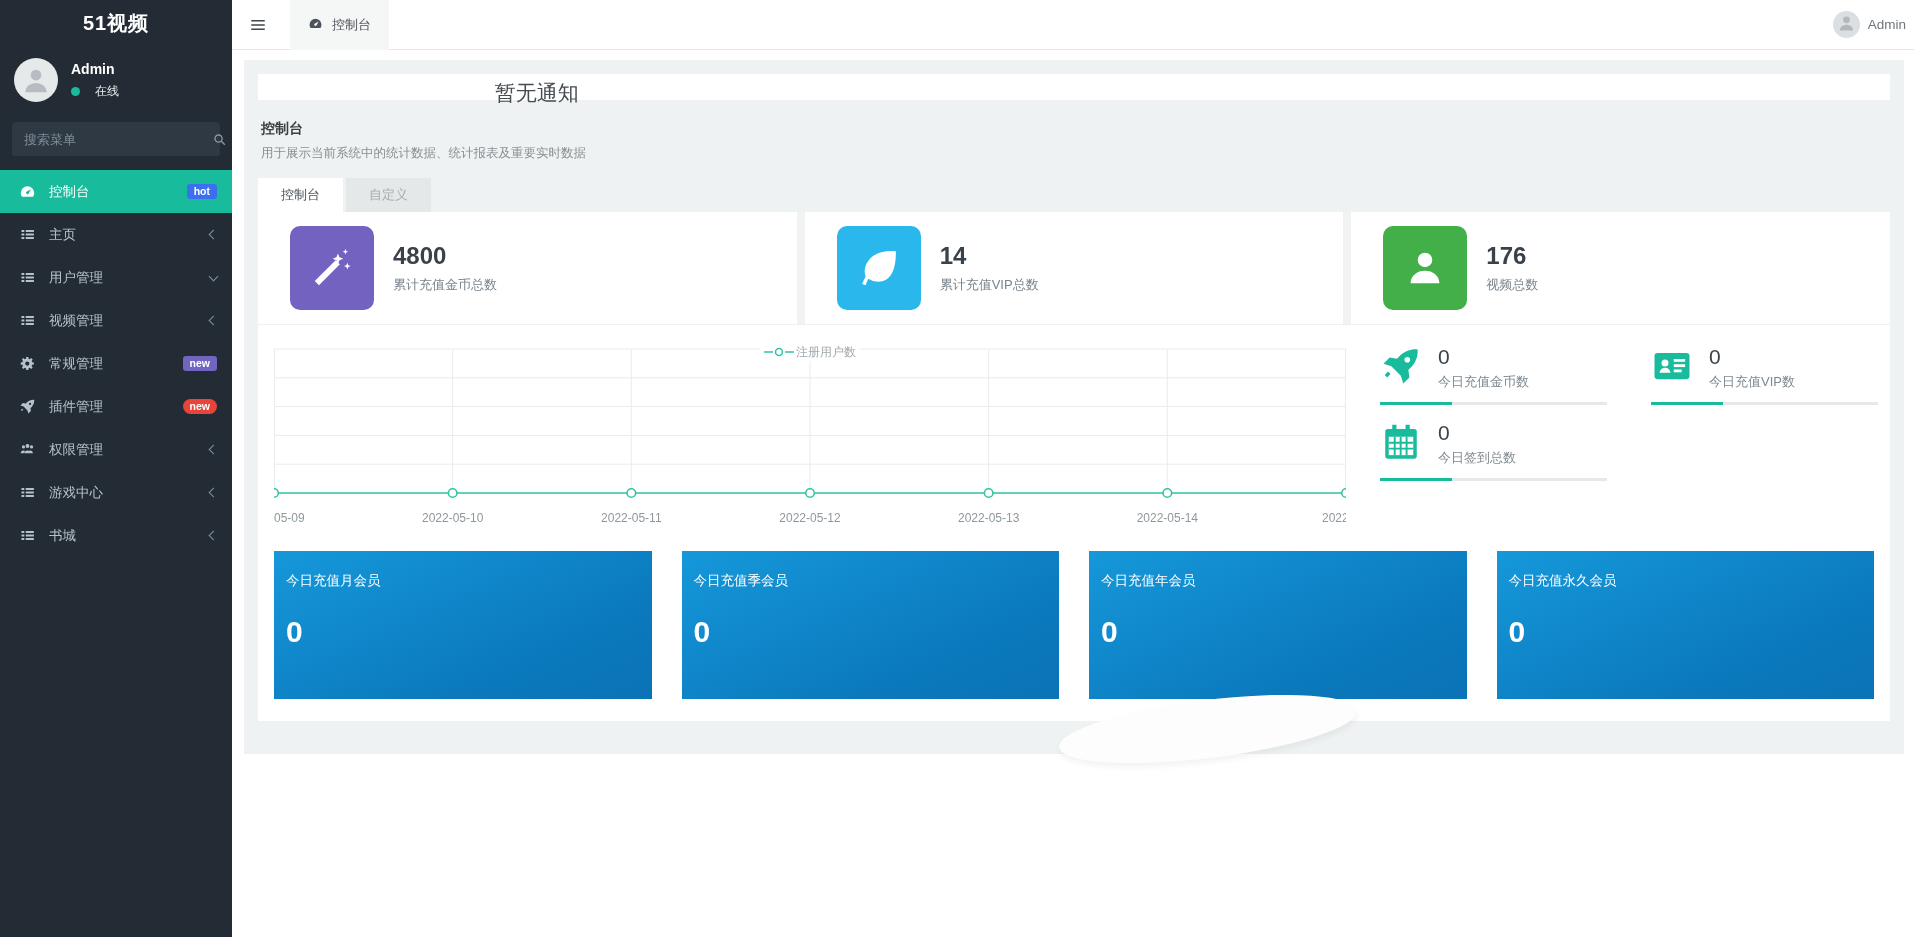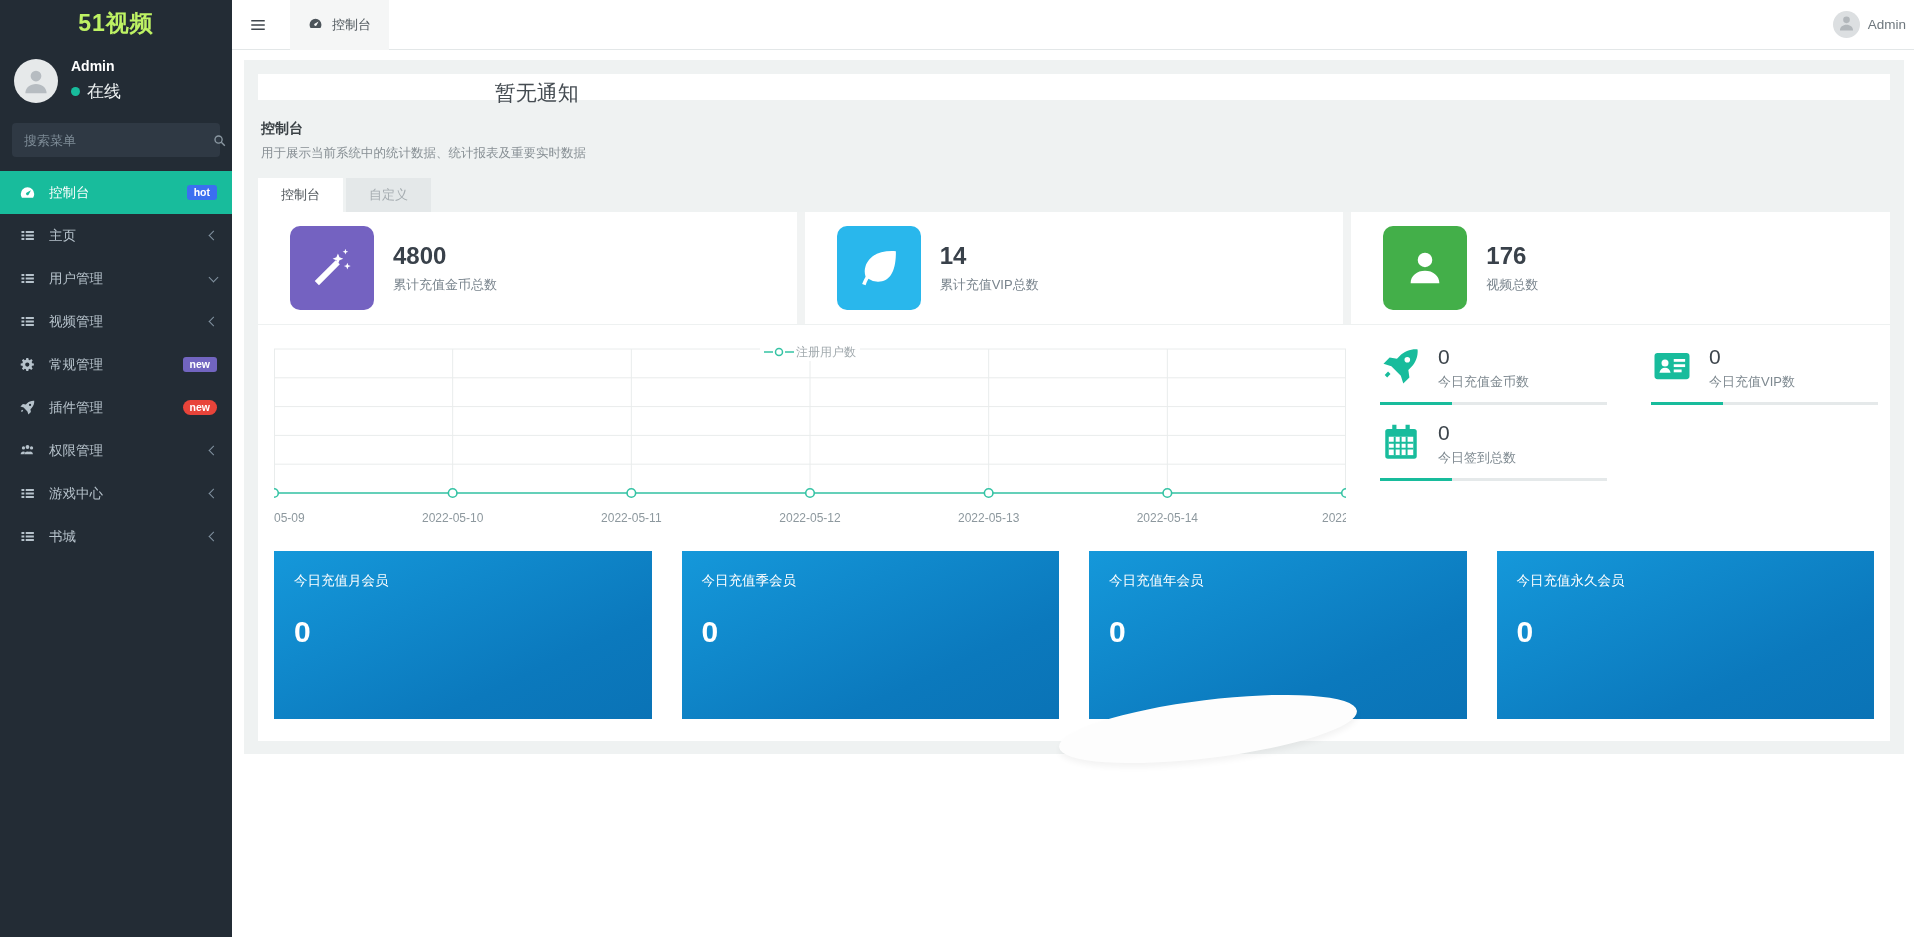--- a/index.html
+++ b/index.html
@@ -3,25 +3,25 @@
 <meta charset="utf-8">
 <style>
   * { box-sizing: border-box; }
   html,body { margin:0; padding:0; }
   body {
     width:1914px; height:937px; position:relative; overflow:hidden;
     background:#ffffff; font-family:"Liberation Sans","DejaVu Sans",sans-serif;
   }
   
   .sidebar { position:absolute; left:0; top:0; width:232px; height:937px; background:#232c35; color:#b6c2cb; z-index:5; }
-  .brand { height:46px; line-height:46px; text-align:center; color:#bef264; font-size:23px; font-weight:bold; letter-spacing:1px; }
+  .brand { height:46px; line-height:46px; text-align:center; color:#ffffff; font-size:20px; font-weight:bold; letter-spacing:1px; }
   .userpanel { display:flex; gap:13px; padding:12px 14px 4px; align-items:center; }
   .avatar { width:44px; height:44px; border-radius:50%; background:#e6e9ea; color:#b6bcc1; display:flex; align-items:flex-end; justify-content:center; overflow:hidden; }
   .uname { color:#fff; font-weight:bold; font-size:14px; }
-  .ustatus { font-size:17px; color:#edf1f2; margin-top:6px; display:flex; align-items:center; gap:7px; }
+  .ustatus { font-size:12px; color:#edf1f2; margin-top:6px; display:flex; align-items:center; gap:15px; }
   .dot { width:9px; height:9px; border-radius:50%; background:#18bc9c; }
   .searchbox { margin:16px 12px 2px; background:#2f3944; border-radius:4px; display:flex; height:34px; align-items:center; }
   .searchbox input { flex:1; background:transparent; border:none; outline:none; color:#cfd8dd; font-size:13px; padding:0 12px; font-family:inherit; }
   .searchbox input::placeholder { color:#7e8c97; }
   .search-btn { width:36px; height:34px; color:#8b98a2; display:flex; align-items:center; justify-content:center; cursor:pointer; }
   .menu { margin-top:14px; }
   .menu-item { height:43px; display:flex; align-items:center; padding:0 15px 0 19px; font-size:13.5px; color:#b6c2cb; cursor:pointer; }
   .menu-item .mi-icon { width:19px; margin-right:11px; display:flex; align-items:center; }
   .menu-item.active { background:#18bc9c; color:#fff; }
   .mi-label { flex:1; }
@@ -62,21 +62,21 @@
   .xlabels span { position:absolute; top:4px; white-space:nowrap; }
   .mini-stats { flex:1; padding-left:34px; display:grid; grid-template-columns:1fr 1fr; column-gap:44px; row-gap:16px; align-content:start; padding-top:2px; }
   .mini-top { display:flex; gap:16px; align-items:flex-start; }
   .mini-icon { color:#18bc9c; display:flex; }
   .mini-num { font-size:21px; color:#3c444b; }
   .mini-label { font-size:13px; color:#7e8990; margin-top:4px; }
   .mini-line { height:3px; background:#e5e9ea; margin-top:11px; position:relative; }
   .mini-line i { position:absolute; left:0; top:0; height:3px; width:72px; background:#18bc9c; }
   
   .vip-row { display:flex; gap:30px; padding:26px 16px 0; }
-  .vip-card { flex:1; height:168px; background:linear-gradient(155deg,#1598da,#0b79bd 70%,#0a73b6); color:#fff; padding:21px 20px; }
+  .vip-card { flex:1; height:148px; background:linear-gradient(155deg,#1598da,#0b79bd 70%,#0a73b6); color:#fff; padding:21px 12px; }
   .vip-title { font-size:13.5px; }
   .vip-value { font-size:30px; font-weight:bold; margin-top:25px; }
   .swoosh { position:absolute; left:1058px; top:700px; width:300px; height:58px; background:#fdfdfd; border-radius:50%; transform:rotate(-7deg); box-shadow:0 4px 6px rgba(0,0,0,0.05); z-index:3; }
 </style>
 </head>
 <body>
 
 <div class="sidebar">
   <div class="brand">51视频</div>
   <div class="userpanel">

